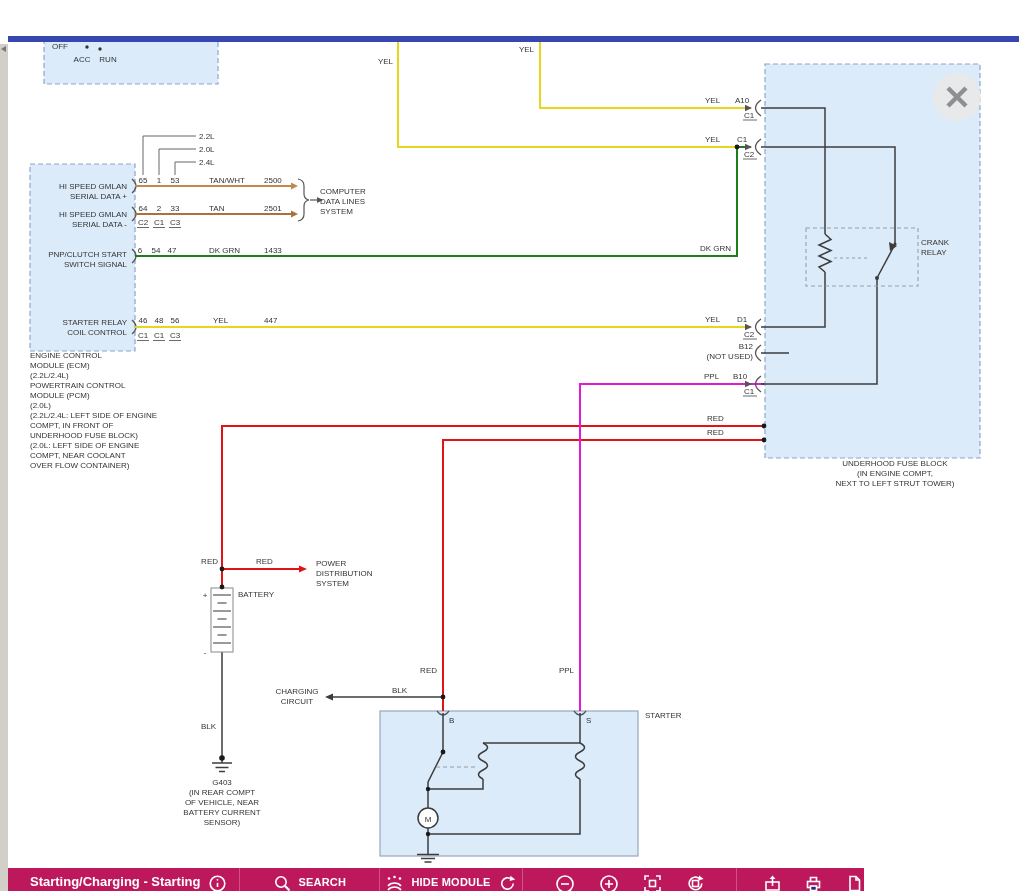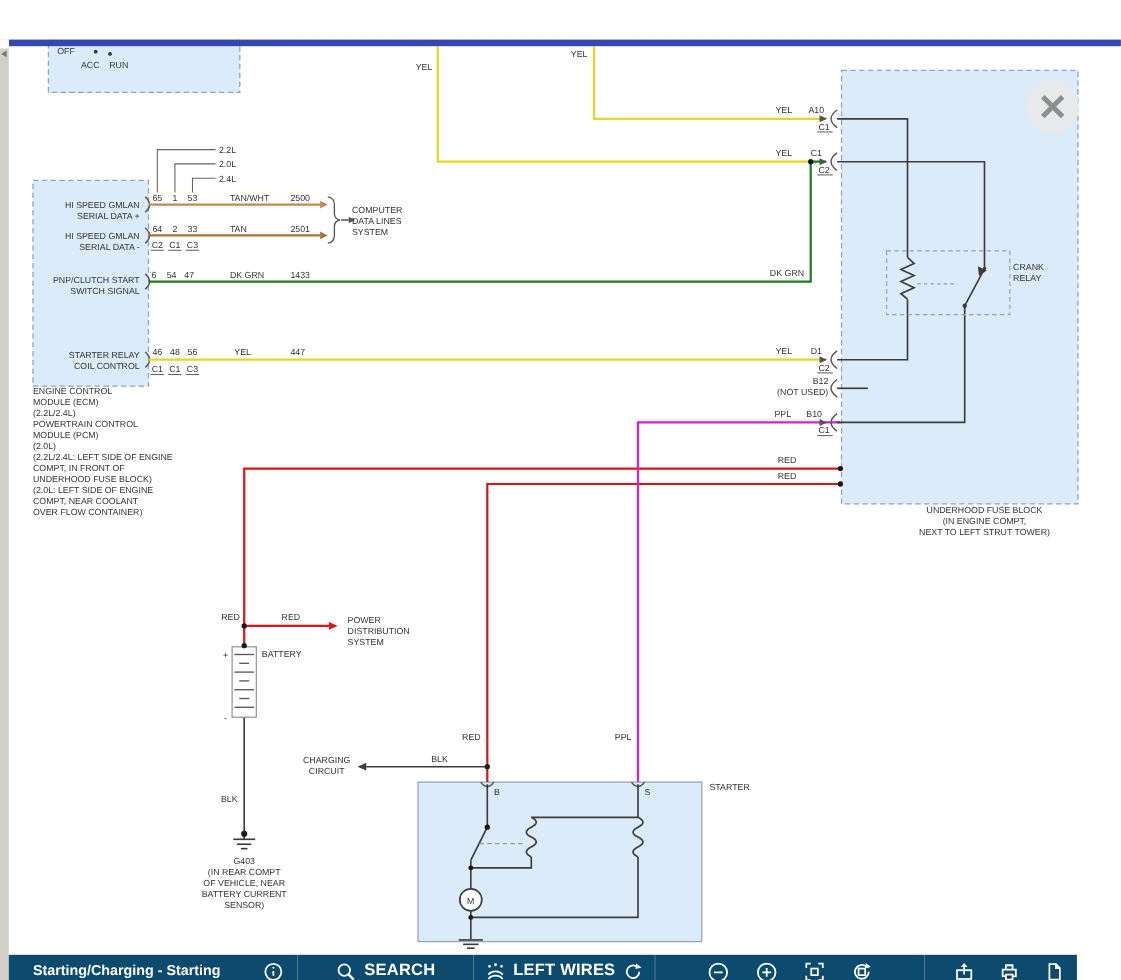--- a/index.html
+++ b/index.html
@@ -15,31 +15,31 @@
   .blk{stroke:#3C3C3C;stroke-width:1.5;fill:none;}
   .ul{stroke:#444;stroke-width:0.8;}
   .brk{stroke:#555;stroke-width:1.3;fill:none;}
   .top-strip{position:absolute;left:8px;top:0;width:1011px;height:6px;background:#3648B0;z-index:5;}
   .left-strip{position:absolute;left:0;top:0;width:8px;height:891px;background:#D2CFC8;z-index:6;}
   .left-strip .sq{position:absolute;top:0;left:0;width:8px;height:8px;background:#fff;}
   .left-strip .arr{position:absolute;top:10px;left:1px;width:0;height:0;
        border-top:3px solid transparent;border-bottom:3px solid transparent;border-right:5px solid #777;}
   .close-btn{position:absolute;left:933px;top:37px;width:48px;height:48px;border-radius:50%;
        background:rgba(232,232,232,0.93);display:flex;align-items:center;justify-content:center;z-index:7;cursor:pointer;}
-  .toolbar{position:absolute;left:8px;bottom:0;width:971px;height:23px;background:#0c4a6e;z-index:8;
+  .toolbar{position:absolute;left:8px;bottom:0;width:856px;height:23px;background:#be185d;z-index:8;
        display:flex;overflow:hidden;color:#fff;}
   .tb-sec{display:flex;align-items:flex-start;padding-top:6px;box-sizing:border-box;height:40px;}
   .tb-sec + .tb-sec{border-left:1px solid rgba(255,255,255,0.25);}
   .tb-title-sec{width:262px;padding-left:22px;}
   .tb-sec2{width:160px;justify-content:center;gap:7px;}
   .tb-sec3{width:165px;justify-content:center;gap:7px;}
   .tb-sec4{width:245px;justify-content:center;gap:24px;}
   .tb-sec5{flex:1;padding-left:26px;gap:22px;}
   .tb-title{font-size:13px;font-weight:bold;line-height:16px;white-space:nowrap;}
-  .tb-label{font-size:15px;font-weight:bold;letter-spacing:.2px;line-height:16px;white-space:nowrap;}
+  .tb-label{font-size:11px;font-weight:bold;letter-spacing:.2px;line-height:16px;white-space:nowrap;}
   .tb-icon{display:inline-flex;}
   .tb-icon svg{display:block;stroke:#fff;fill:none;stroke-width:1.6;}
   .info-right{margin-left:auto;margin-right:12px;}
 </style>
 </head>
 <body>
 
 <div class="stage">
 
 <svg class="diagram" width="1019" height="868" viewBox="0 0 1019 868">
@@ -359,21 +359,21 @@
   <div class="tb-sec tb-sec3">
     <span class="tb-icon">
       <svg width="19" height="19" viewBox="0 0 19 19">
             <circle cx="4" cy="4.5" r="1.3" fill="#fff" stroke="none"></circle>
             <circle cx="9.5" cy="3" r="1.3" fill="#fff" stroke="none"></circle>
             <circle cx="15" cy="4.5" r="1.3" fill="#fff" stroke="none"></circle>
             <path d="M3,12 C6,8 13,8 16,12"></path>
             <path d="M3,16 C6,12 13,12 16,16"></path>
           </svg>
     </span>
-    <span class="tb-label">LEFT WIRES</span>
+    <span class="tb-label">HIDE MODULE</span>
     <span class="tb-icon">
       <svg width="19" height="19" viewBox="0 0 19 19">
             <path d="M15.2,9.5 a5.7,5.7 0 1 1 -2.1,-4.5"></path>
             <polygon points="12.4,1.8 17.2,5.6 11.7,6.9" fill="#fff" stroke="none"></polygon>
           </svg>
     </span>
   </div>
   <div class="tb-sec tb-sec4">
     <span class="tb-icon">
       <svg width="20" height="20" viewBox="0 0 20 20">

